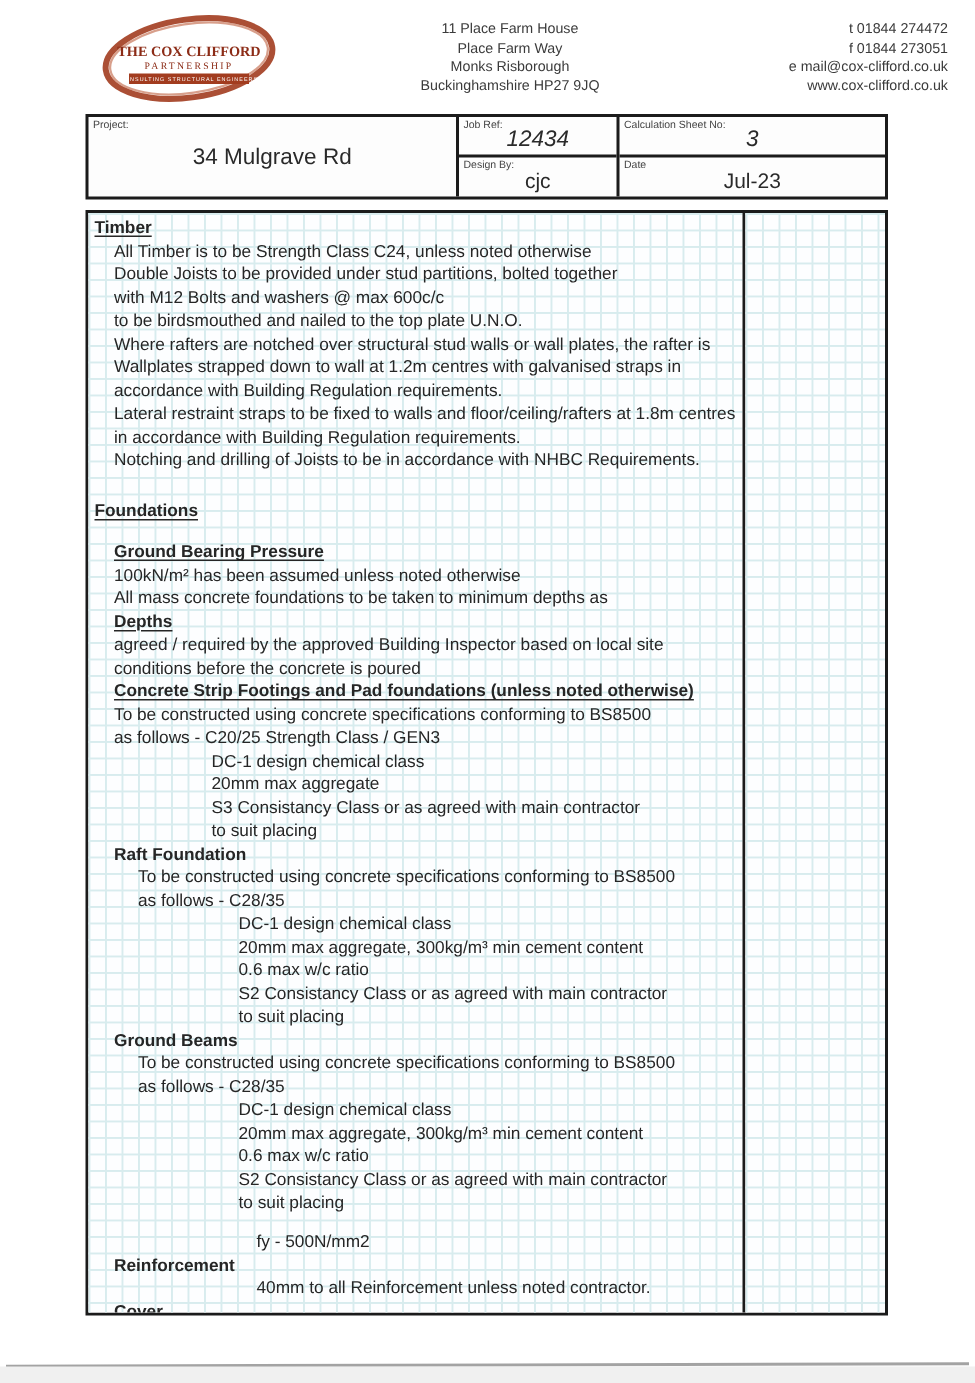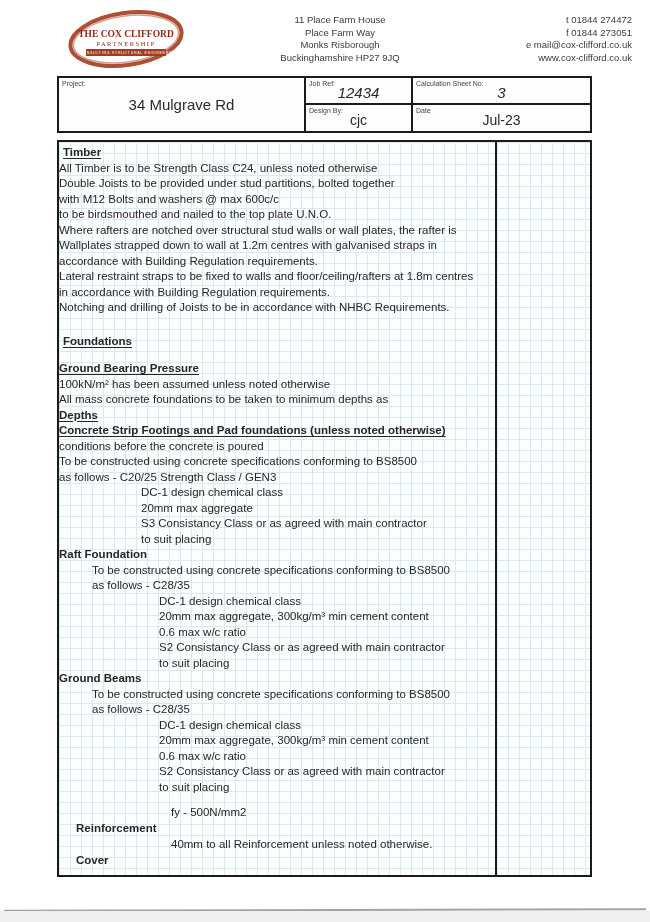--- a/index.html
+++ b/index.html
@@ -37,21 +37,21 @@
                      linear-gradient(to bottom,#d8ecee 1px,transparent 1px);
     background-size:11px 11px;}
   .main .content{width:438px;border-right:2px solid #1b1b1b;box-sizing:border-box;
         padding-top:3px;overflow:hidden;}
   .main .side{flex:1;}
 
   .ln{font-size:11.5px;line-height:15.5px;height:15.5px;white-space:pre;color:#262626;}
   .h1,.h2{font-weight:bold;text-decoration:underline;text-underline-offset:2px;}
   .h3{font-weight:bold;}
   .ind0{padding-left:4px;}
-  .ind1{}
+  .ind1{padding-left:17px;}
   .ind2{padding-left:33px;}
   .ind3{padding-left:82px;}
   .ind4{padding-left:100px;}
   .kv{display:flex;padding-left:17px;}
   .kv .k{font-weight:bold;width:95px;flex:none;margin-top:16px;}
 
   
   .scan-line{position:absolute;left:4px;top:909px;width:642px;height:2px;
              background:#a3a3a3;transform:rotate(-0.15deg);}
   .scan-band{position:absolute;left:0;top:911px;width:650px;height:11px;background:#f0f0f0;}
@@ -126,22 +126,23 @@
         <div class="ln ind1">Lateral restraint straps to be fixed to walls and floor/ceiling/rafters at 1.8m centres</div>
         <div class="ln ind1">in accordance with Building Regulation requirements.</div>
         <div class="ln ind1">Notching and drilling of Joists to be in accordance with NHBC Requirements.</div>
         <div style="height: 18px;"></div>
         <div class="ln h1 ind0">Foundations</div>
         <div style="height: 12px;"></div>
         <div class="ln h2 ind1">Ground Bearing Pressure</div>
         <div class="ln ind1">100kN/m² has been assumed unless noted otherwise</div>
         <div class="ln ind1">All mass concrete foundations to be taken to minimum depths as</div>
         <div class="ln h2 ind1">Depths</div>
+        <div class="ln ind1">agreed / required by the approved Building Inspector based on local site</div>
+        <div class="ln ind1">conditions before the concrete is poured</div>
         <div class="ln h2 ind1">Concrete Strip Footings and Pad foundations (unless noted otherwise)</div>
-        <div class="ln ind1">conditions before the concrete is poured</div>
         <div class="ln ind1">To be constructed using concrete specifications conforming to BS8500</div>
         <div class="ln ind1">as follows - C20/25 Strength Class / GEN3</div>
         <div class="ln ind3">DC-1 design chemical class</div>
         <div class="ln ind3">20mm max aggregate</div>
         <div class="ln ind3">S3 Consistancy Class or as agreed with main contractor</div>
         <div class="ln ind3">to suit placing</div>
         <div class="ln h3 ind1">Raft Foundation</div>
         <div class="ln ind2">To be constructed using concrete specifications conforming to BS8500</div>
         <div class="ln ind2">as follows - C28/35</div>
         <div class="ln ind4">DC-1 design chemical class</div>
@@ -153,20 +154,20 @@
         <div class="ln ind2">To be constructed using concrete specifications conforming to BS8500</div>
         <div class="ln ind2">as follows - C28/35</div>
         <div class="ln ind4">DC-1 design chemical class</div>
         <div class="ln ind4">20mm max aggregate, 300kg/m³ min cement content</div>
         <div class="ln ind4">0.6 max w/c ratio</div>
         <div class="ln ind4">S2 Consistancy Class or as agreed with main contractor</div>
         <div class="ln ind4">to suit placing</div>
         <div style="height: 10px;"></div>
         <div class="ln kv"><span class="k">Reinforcement</span><span>fy - 500N/mm2</span></div>
         <div style="height: 16px;"></div>
-        <div class="ln kv"><span class="k">Cover</span><span>40mm to all Reinforcement unless noted otherwise.</span></div>
+        <div class="ln kv"><span class="k">Cover</span><span>40mm to all Reinforcement unless noted contractor.</span></div>
       </div>
     <div class="side grid-bg"></div>
   </div>
 
   <div class="scan-line"></div>
   <div class="scan-band"></div>
 </div>
 
 </body></html>

